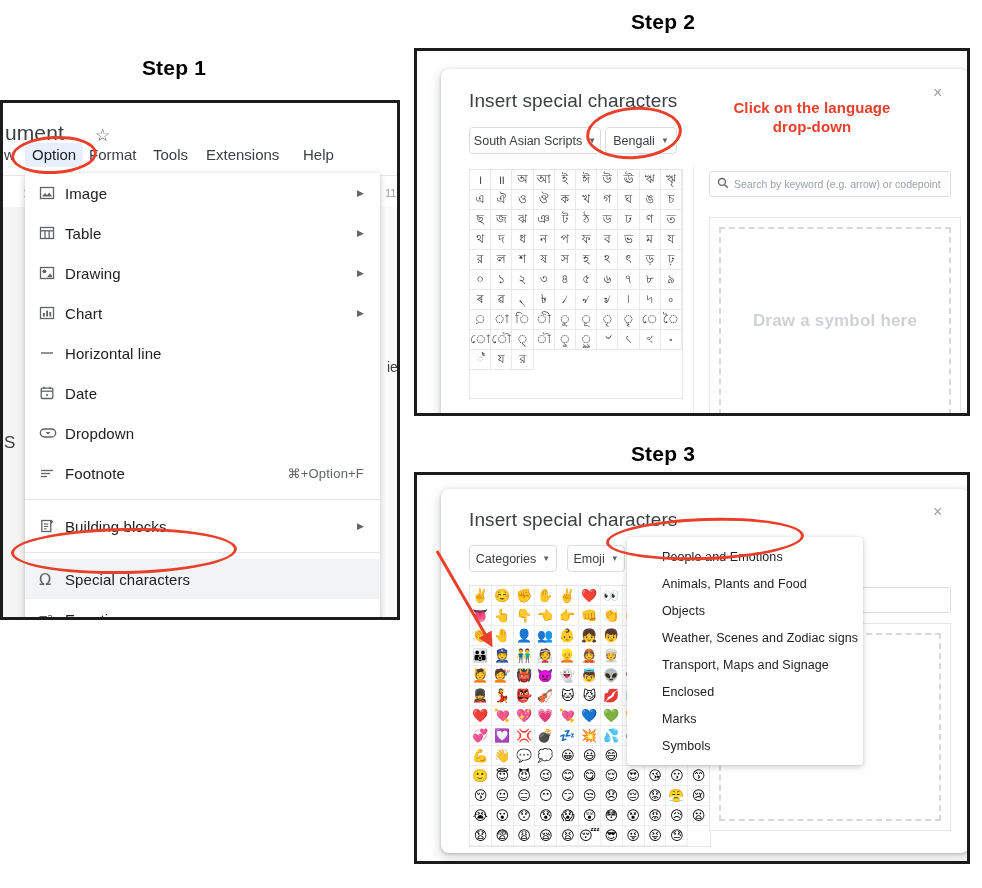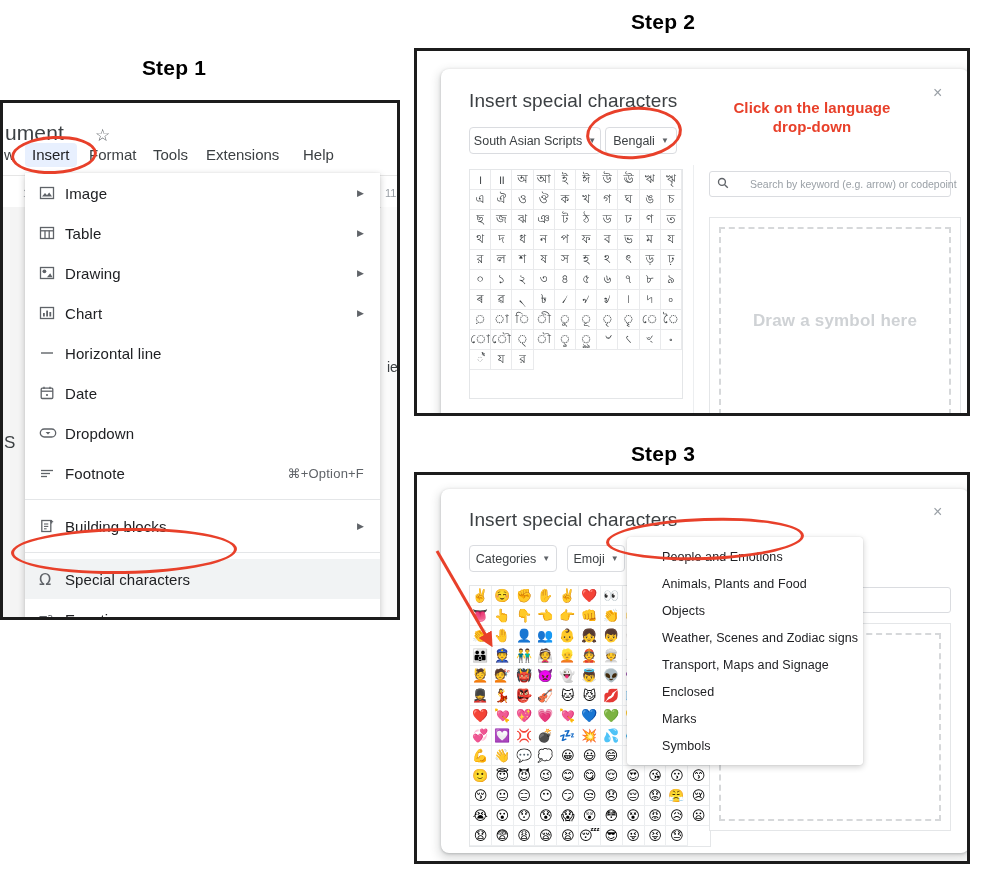--- a/index.html
+++ b/index.html
@@ -161,21 +161,21 @@
   <div class="panel" id="step1-panel">
     <div id="docs-bg"></div>
 
     <div class="doc-title-row">
       <div class="doc-title-text">ument</div>
       <div class="star-icon">☆</div>
     </div>
 
     <div class="menubar">
       <div class="menu-item" style="left:-6px;">w</div>
-      <div class="menu-item active" style="left:22px;">Insert</div>
+      <div class="menu-item active" style="left:22px;">Option</div>
       <div class="menu-item" style="left:79px;text-align:center;">Format</div>
       <div class="menu-item" style="left:143px;">Tools</div>
       <div class="menu-item" style="left:196px;">Extensions</div>
       <div class="menu-item" style="left:293px;">Help</div>
     </div>
 
     <div class="docline" style="left:0; top:72px; width:400px;"></div>
     <div class="docline" style="left:0; top:104px; width:400px;"></div>
     <div class="ruler-num" style="left:382px; top:84px;">11</div>
     <div class="ruler-num" style="left:20px; top:84px;">1</div>
@@ -425,21 +425,21 @@
           <div class="charcell">৻</div>
           <div class="charcell">ৼ</div>
           <div class="charcell">৽</div>
           <div class="charcell">৾</div>
           <div class="charcell">য</div>
           <div class="charcell">র</div>
         </div>
 
       <div style="position:absolute; left:252px; top:96px; width:1px; height:250px; background:#eceef0;"></div>
 
-      <div class="searchbox" style="left:268px; top:102px; width:242px; height:26px;gap:16px;">
+      <div class="searchbox" style="left:268px; top:102px; width:242px; height:26px;">
         <span class="search-ico">
           <svg width="12" height="12" viewBox="0 0 16 16">
               <circle cx="6.6" cy="6.6" r="4.6" fill="none" stroke="#5f6368" stroke-width="1.8"></circle>
               <line x1="10.2" y1="10.2" x2="14.4" y2="14.4" stroke="#5f6368" stroke-width="1.8"></line>
             </svg>
         </span>
         <span class="search-ph">Search by keyword (e.g. arrow) or codepoint</span>
       </div>
 
       <div class="drawbox-outer" style="left:268px; top:148px; width:252px; height:208px;font-weight:bold;">

